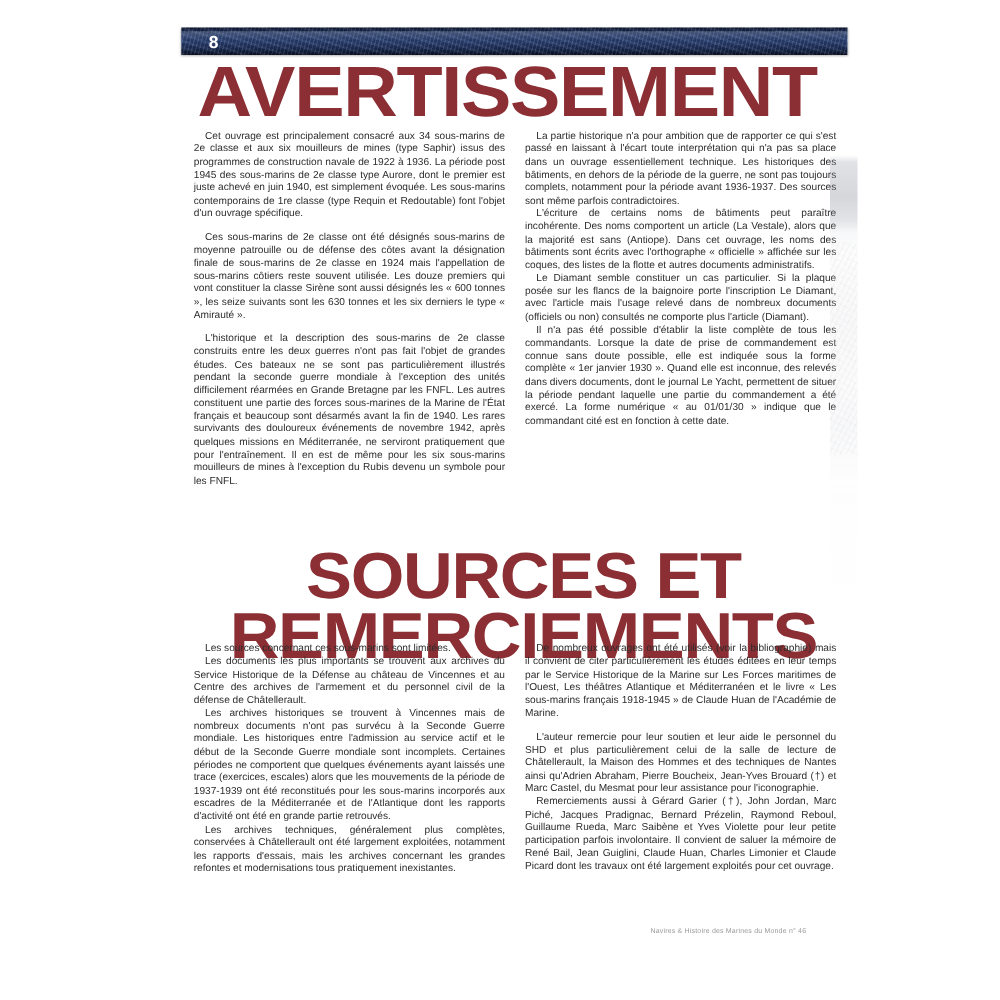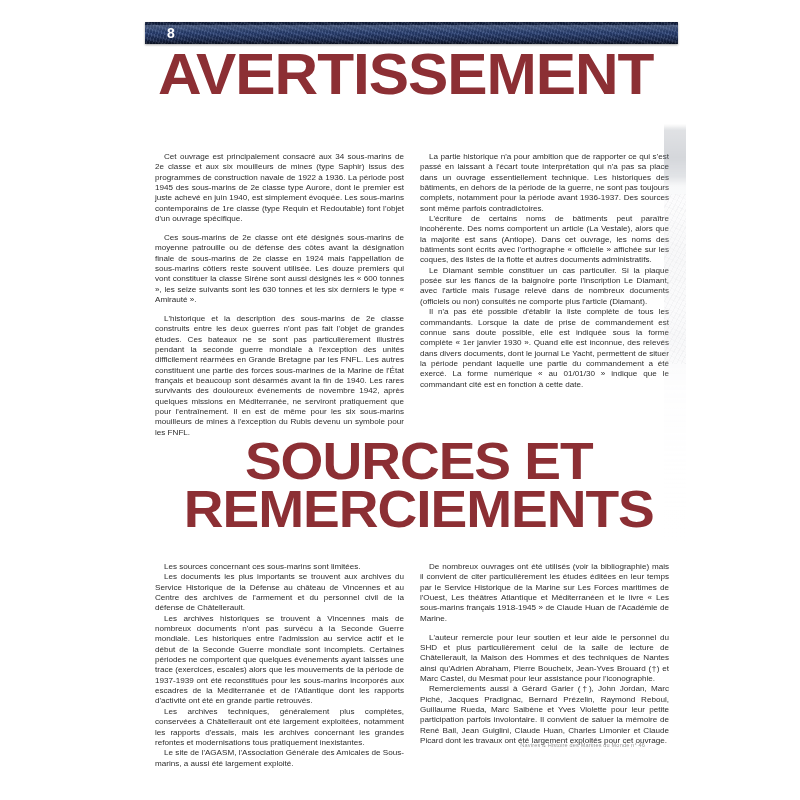--- a/index.html
+++ b/index.html
@@ -153,21 +153,20 @@
   }
   #section-avertissement { top: 104px; }
   #section-sources { top: 514px; }
 
   .columns {
     display: flex;
     gap: 16px;
   }
   .column {
     width: 249px;
-    margin-top: 48px;
   }
   .column p {
     margin: 0 0 0 0;
     text-align: justify;
     text-justify: inter-word;
     font-size: 8.1px;
     line-height: 10.35px;
     color: #2d2d2d;
     text-indent: 9px;
     hyphens: none;
@@ -219,21 +218,20 @@
     <span class="line2">REMERCIEMENTS</span>
   </div>
 
   <div class="section" id="section-sources">
     <div class="columns">
       <div class="column">
         <p>Les sources concernant ces sous-marins sont limitées.</p>
         <p>Les documents les plus importants se trouvent aux archives du Service Historique de la Défense au château de Vincennes et au Centre des archives de l'armement et du personnel civil de la défense de Châtellerault.</p>
         <p>Les archives historiques se trouvent à Vincennes mais de nombreux documents n'ont pas survécu à la Seconde Guerre mondiale. Les historiques entre l'admission au service actif et le début de la Seconde Guerre mondiale sont incomplets. Certaines périodes ne comportent que quelques événements ayant laissés une trace (exercices, escales) alors que les mouvements de la période de 1937-1939 ont été reconstitués pour les sous-marins incorporés aux escadres de la Méditerranée et de l'Atlantique dont les rapports d'activité ont été en grande partie retrouvés.</p>
         <p>Les archives techniques, généralement plus complètes, conservées à Châtellerault ont été largement exploitées, notamment les rapports d'essais, mais les archives concernant les grandes refontes et modernisations tous pratiquement inexistantes.</p>
-        <p>Le site de l'AGASM, l'Association Générale des Amicales de Sous-marins, a aussi été largement exploité.</p>
       </div>
       <div class="column">
         <p>De nombreux ouvrages ont été utilisés (voir la bibliographie) mais il convient de citer particulièrement les études éditées en leur temps par le Service Historique de la Marine sur Les Forces maritimes de l'Ouest, Les théâtres Atlantique et Méditerranéen et le livre « Les sous-marins français 1918-1945 » de Claude Huan de l'Académie de Marine.</p>
         <p class="gap-before">L'auteur remercie pour leur soutien et leur aide le personnel du SHD et plus particulièrement celui de la salle de lecture de Châtellerault, la Maison des Hommes et des techniques de Nantes ainsi qu'Adrien Abraham, Pierre Boucheix, Jean-Yves Brouard (†) et Marc Castel, du Mesmat pour leur assistance pour l'iconographie.</p>
         <p>Remerciements aussi à Gérard Garier (†), John Jordan, Marc Piché, Jacques Pradignac, Bernard Prézelin, Raymond Reboul, Guillaume Rueda, Marc Saibène et Yves Violette pour leur petite participation parfois involontaire. Il convient de saluer la mémoire de René Bail, Jean Guiglini, Claude Huan, Charles Limonier et Claude Picard dont les travaux ont été largement exploités pour cet ouvrage.</p>
       </div>
     </div>
   </div>
 
   <div id="footer-credit">Navires &amp; Histoire des Marines du Monde n° 46</div>

